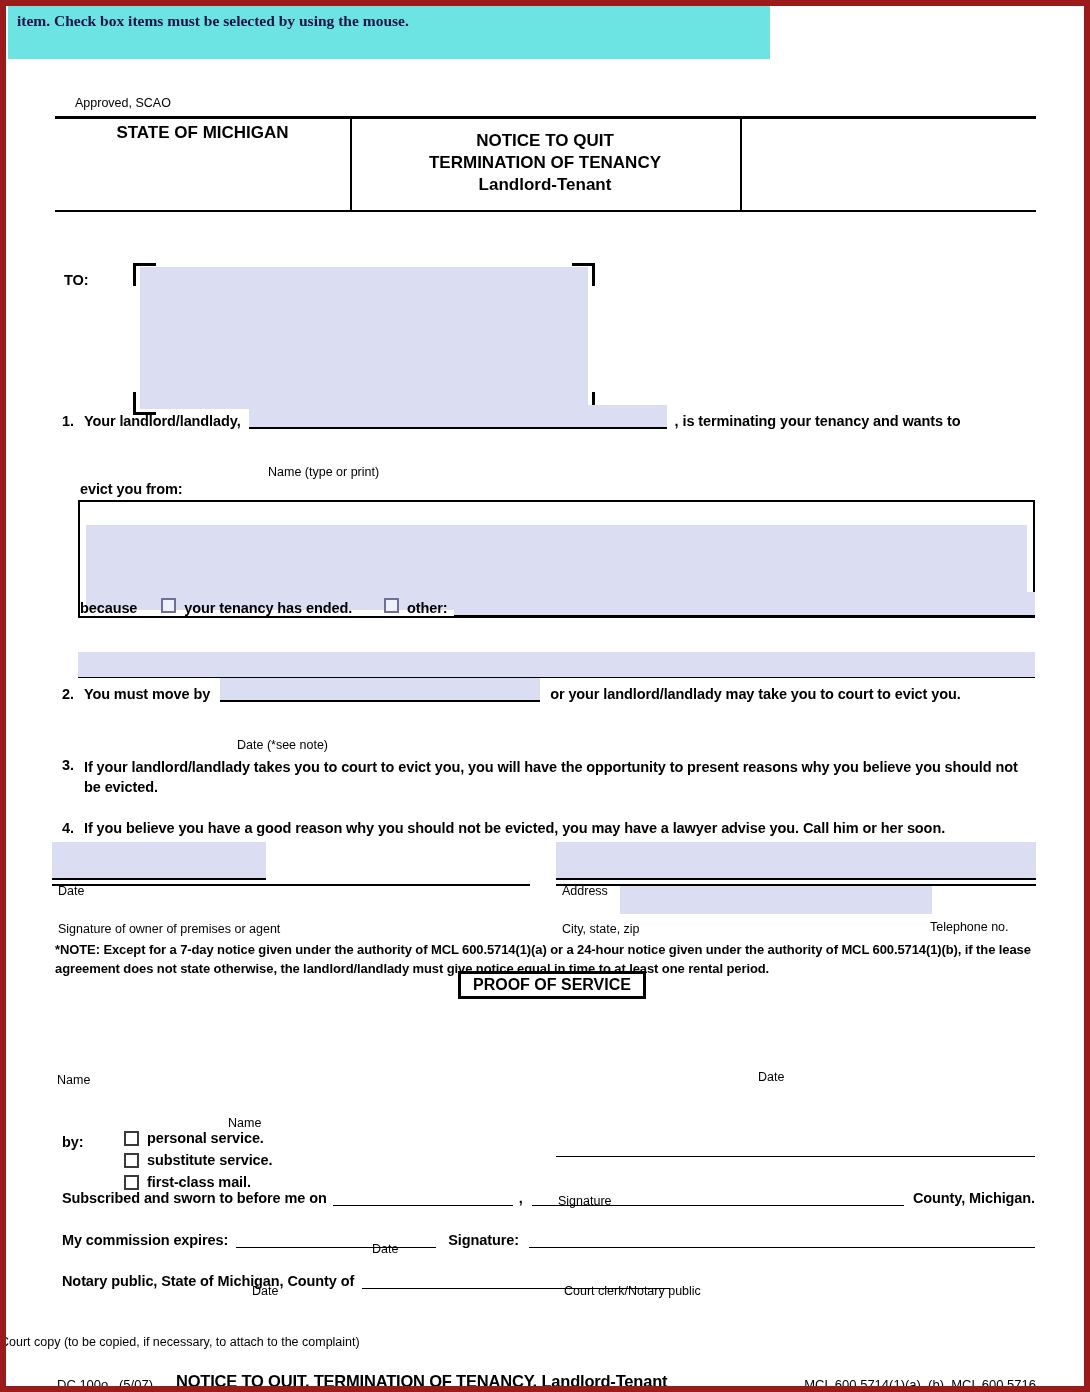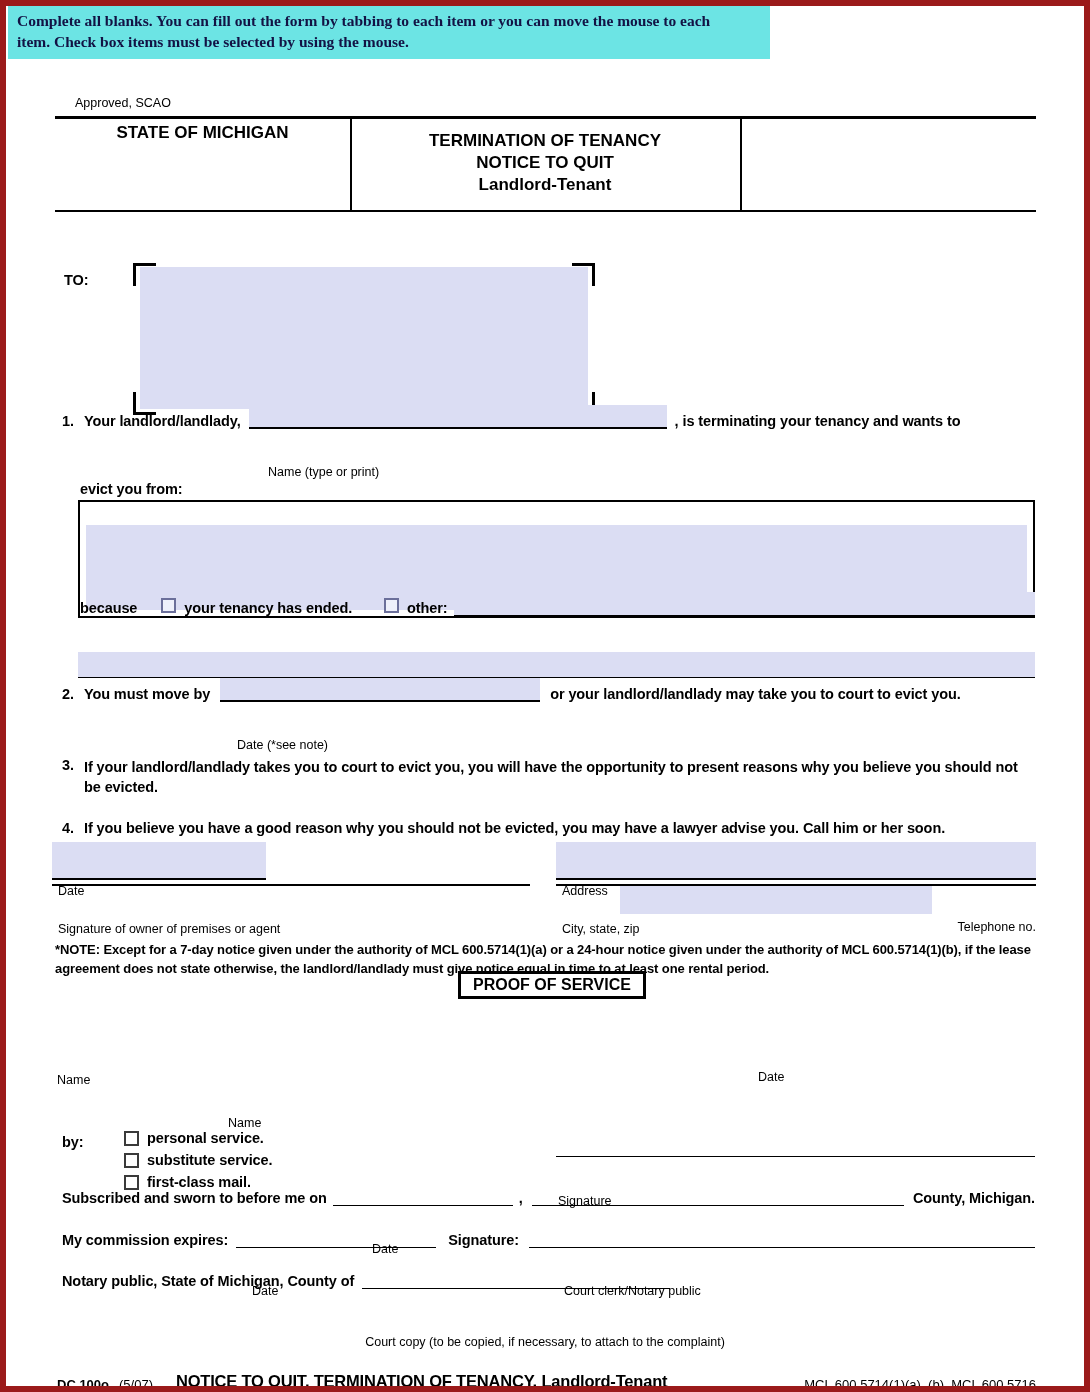--- a/index.html
+++ b/index.html
@@ -45,34 +45,33 @@
        font-size:14.5px;letter-spacing:-0.1px;}
   .note{font-weight:700;font-size:13px;line-height:19px;letter-spacing:-0.1px;}
 </style>
 </head>
 <body>
 
 <div class="page">
   <div class="frame"></div>
 
   <div class="banner">
-    <span style="display:block">Complete all blanks.  You can fill out the form by tabbing to each item or you can move the mouse to each</span>
     <span style="display:block">item.  Check box items must be selected by using the mouse.</span>
   </div>
 
   <span class="sm abs" style="left:75px;top:64px">Approved, SCAO</span>
 
   <div class="abs hline" style="left:55px;top:84px;width:981px;height:3px"></div>
   <div class="abs vline" style="left:350px;top:84px;height:96px"></div>
   <div class="abs vline" style="left:740px;top:84px;height:96px"></div>
   <div class="abs hline" style="left:55px;top:178px;width:981px;height:2px"></div>
   <div class="abs hdr" style="left:55px;top:91px;width:295px">STATE OF MICHIGAN</div>
   <div class="abs hdr" style="left:352px;top:98px;width:386px;line-height:22px">
+    <span style="display:block">NOTICE TO QUIT</span>
     <span style="display:block">TERMINATION OF TENANCY</span>
-    <span style="display:block">NOTICE TO QUIT</span>
     <span style="display:block">Landlord-Tenant</span>
   </div>
 
   <span class="t abs" style="left:64px;top:240px">TO:</span>
   <div class="abs" style="left:133px;top:231px;width:462px;height:152px">
     <div class="bk tl"></div>
     <div class="bk tr"></div>
     <div class="bk bl"></div>
     <div class="bk br"></div>
     <textarea class="fieldarea" style="left: 7px; top: 4px; width: 448px; height: 142px;"></textarea>
@@ -118,21 +117,21 @@
   <input class="blank abs" style="left: 52px; top: 810px; width: 214px; height: 38px;">
   <span class="sm abs" style="left:58px;top:852px">Date</span>
   <div class="line" style="left:52px;top:884px;width:478px"></div>
   <span class="sm abs" style="left:58px;top:890px">Signature of owner of premises or agent</span>
 
   <input class="blank abs" style="left: 556px; top: 810px; width: 480px; height: 38px;">
   <span class="sm abs" style="left:562px;top:852px">Address</span>
   <input class="fieldarea abs" style="left: 620px; top: 854px; width: 312px; height: 28px;">
   <div class="line" style="left:556px;top:884px;width:480px"></div>
   <span class="sm abs" style="left:562px;top:890px">City, state, zip</span>
-  <span class="sm abs" style="left:930px;top:888px;width:106px;text-align:right">Telephone no.</span>
+  <span class="sm abs" style="left:930px;top:888px;width:106px;">Telephone no.</span>
 
   <div class="note abs" style="left:55px;top:908px;width:985px">*NOTE:  Except for a 7-day notice given under the authority of MCL 600.5714(1)(a) or a 24-hour notice given under the authority of MCL 600.5714(1)(b), if the lease agreement does not state otherwise, the landlord/landlady must give notice equal in time to at least one rental period.</div>
 
   <div class="pos-title">PROOF OF SERVICE</div>
 
   <span class="sm abs" style="left:57px;top:1041px">Name</span>
   <span class="sm abs" style="left:758px;top:1038px">Date</span>
 
   <span class="sm abs" style="left:228px;top:1084px">Name</span>
 
@@ -171,19 +170,19 @@
     <input class="blank plain" style="flex: 1 1 0%;">
   </div>
   <span class="sm abs" style="left:252px;top:1252px">Date</span>
   <span class="sm abs" style="left:564px;top:1252px">Court clerk/Notary public</span>
 
   <div class="row" style="left:62px;top:1265px;width:973px">
     <span>Notary public, State of Michigan, County of</span>
     <input class="blank plain" style="width: 308px; margin-left: 8px;">
   </div>
 
-  <div class="sm abs" style="left:0;top:1303px;width:1090px;text-align:center;font-size:12.5px">Court copy (to be copied, if necessary, to attach to the complaint)</div>
+  <div class="sm abs" style="left:0;top:1303px;width:1090px;text-align:left;font-size:12.5px">Court copy (to be copied, if necessary, to attach to the complaint)</div>
 
-  <span class="abs" style="left:57px;top:1345px;font-weight:700;font-size:13px">DC 100o</span>
+  <span class="abs" style="left:57px;top:1345px;font-weight:400;font-size:13px">DC 100o</span>
   <span class="abs" style="left:119px;top:1345px;font-size:13px">(5/07)</span>
   <span class="abs" style="left:176px;top:1340px;font-weight:700;font-size:16.5px;letter-spacing:-0.2px">NOTICE TO QUIT, TERMINATION OF TENANCY, Landlord-Tenant</span>
   <span class="abs" style="left:770px;top:1345px;width:266px;text-align:right;font-size:13px">MCL 600.5714(1)(a), (b), MCL 600.5716</span>
 </div>
 
 </body></html>

